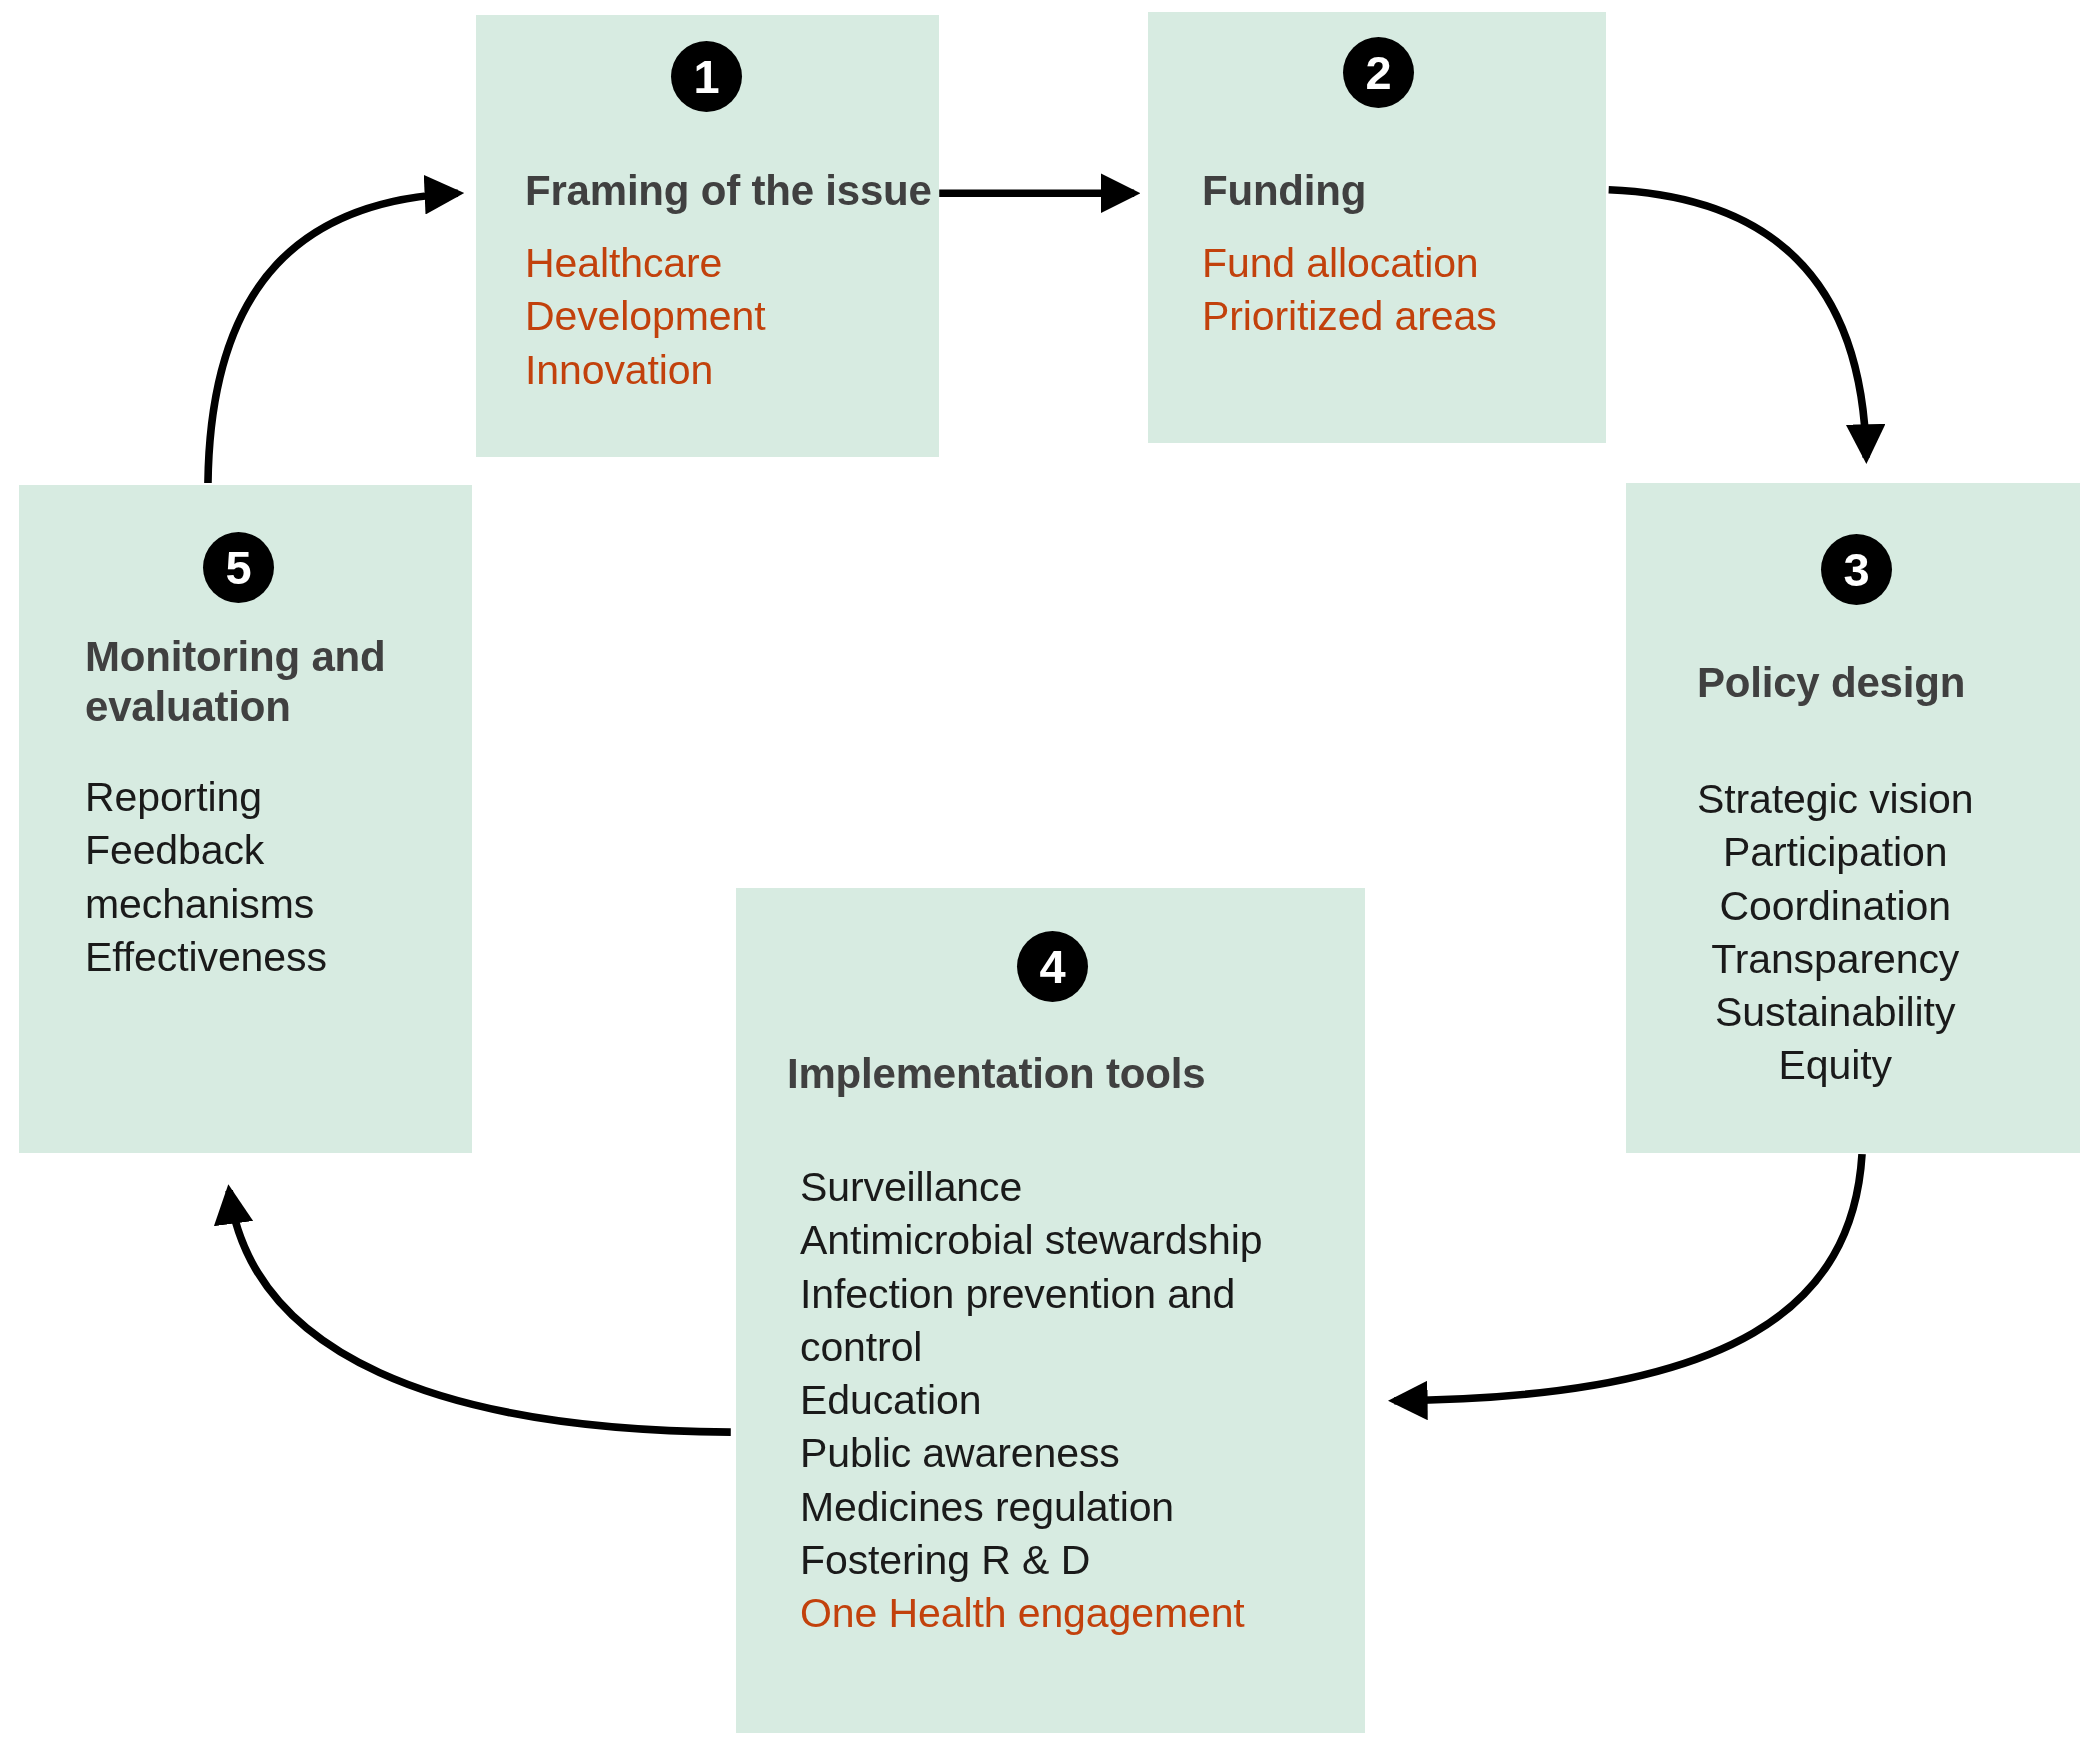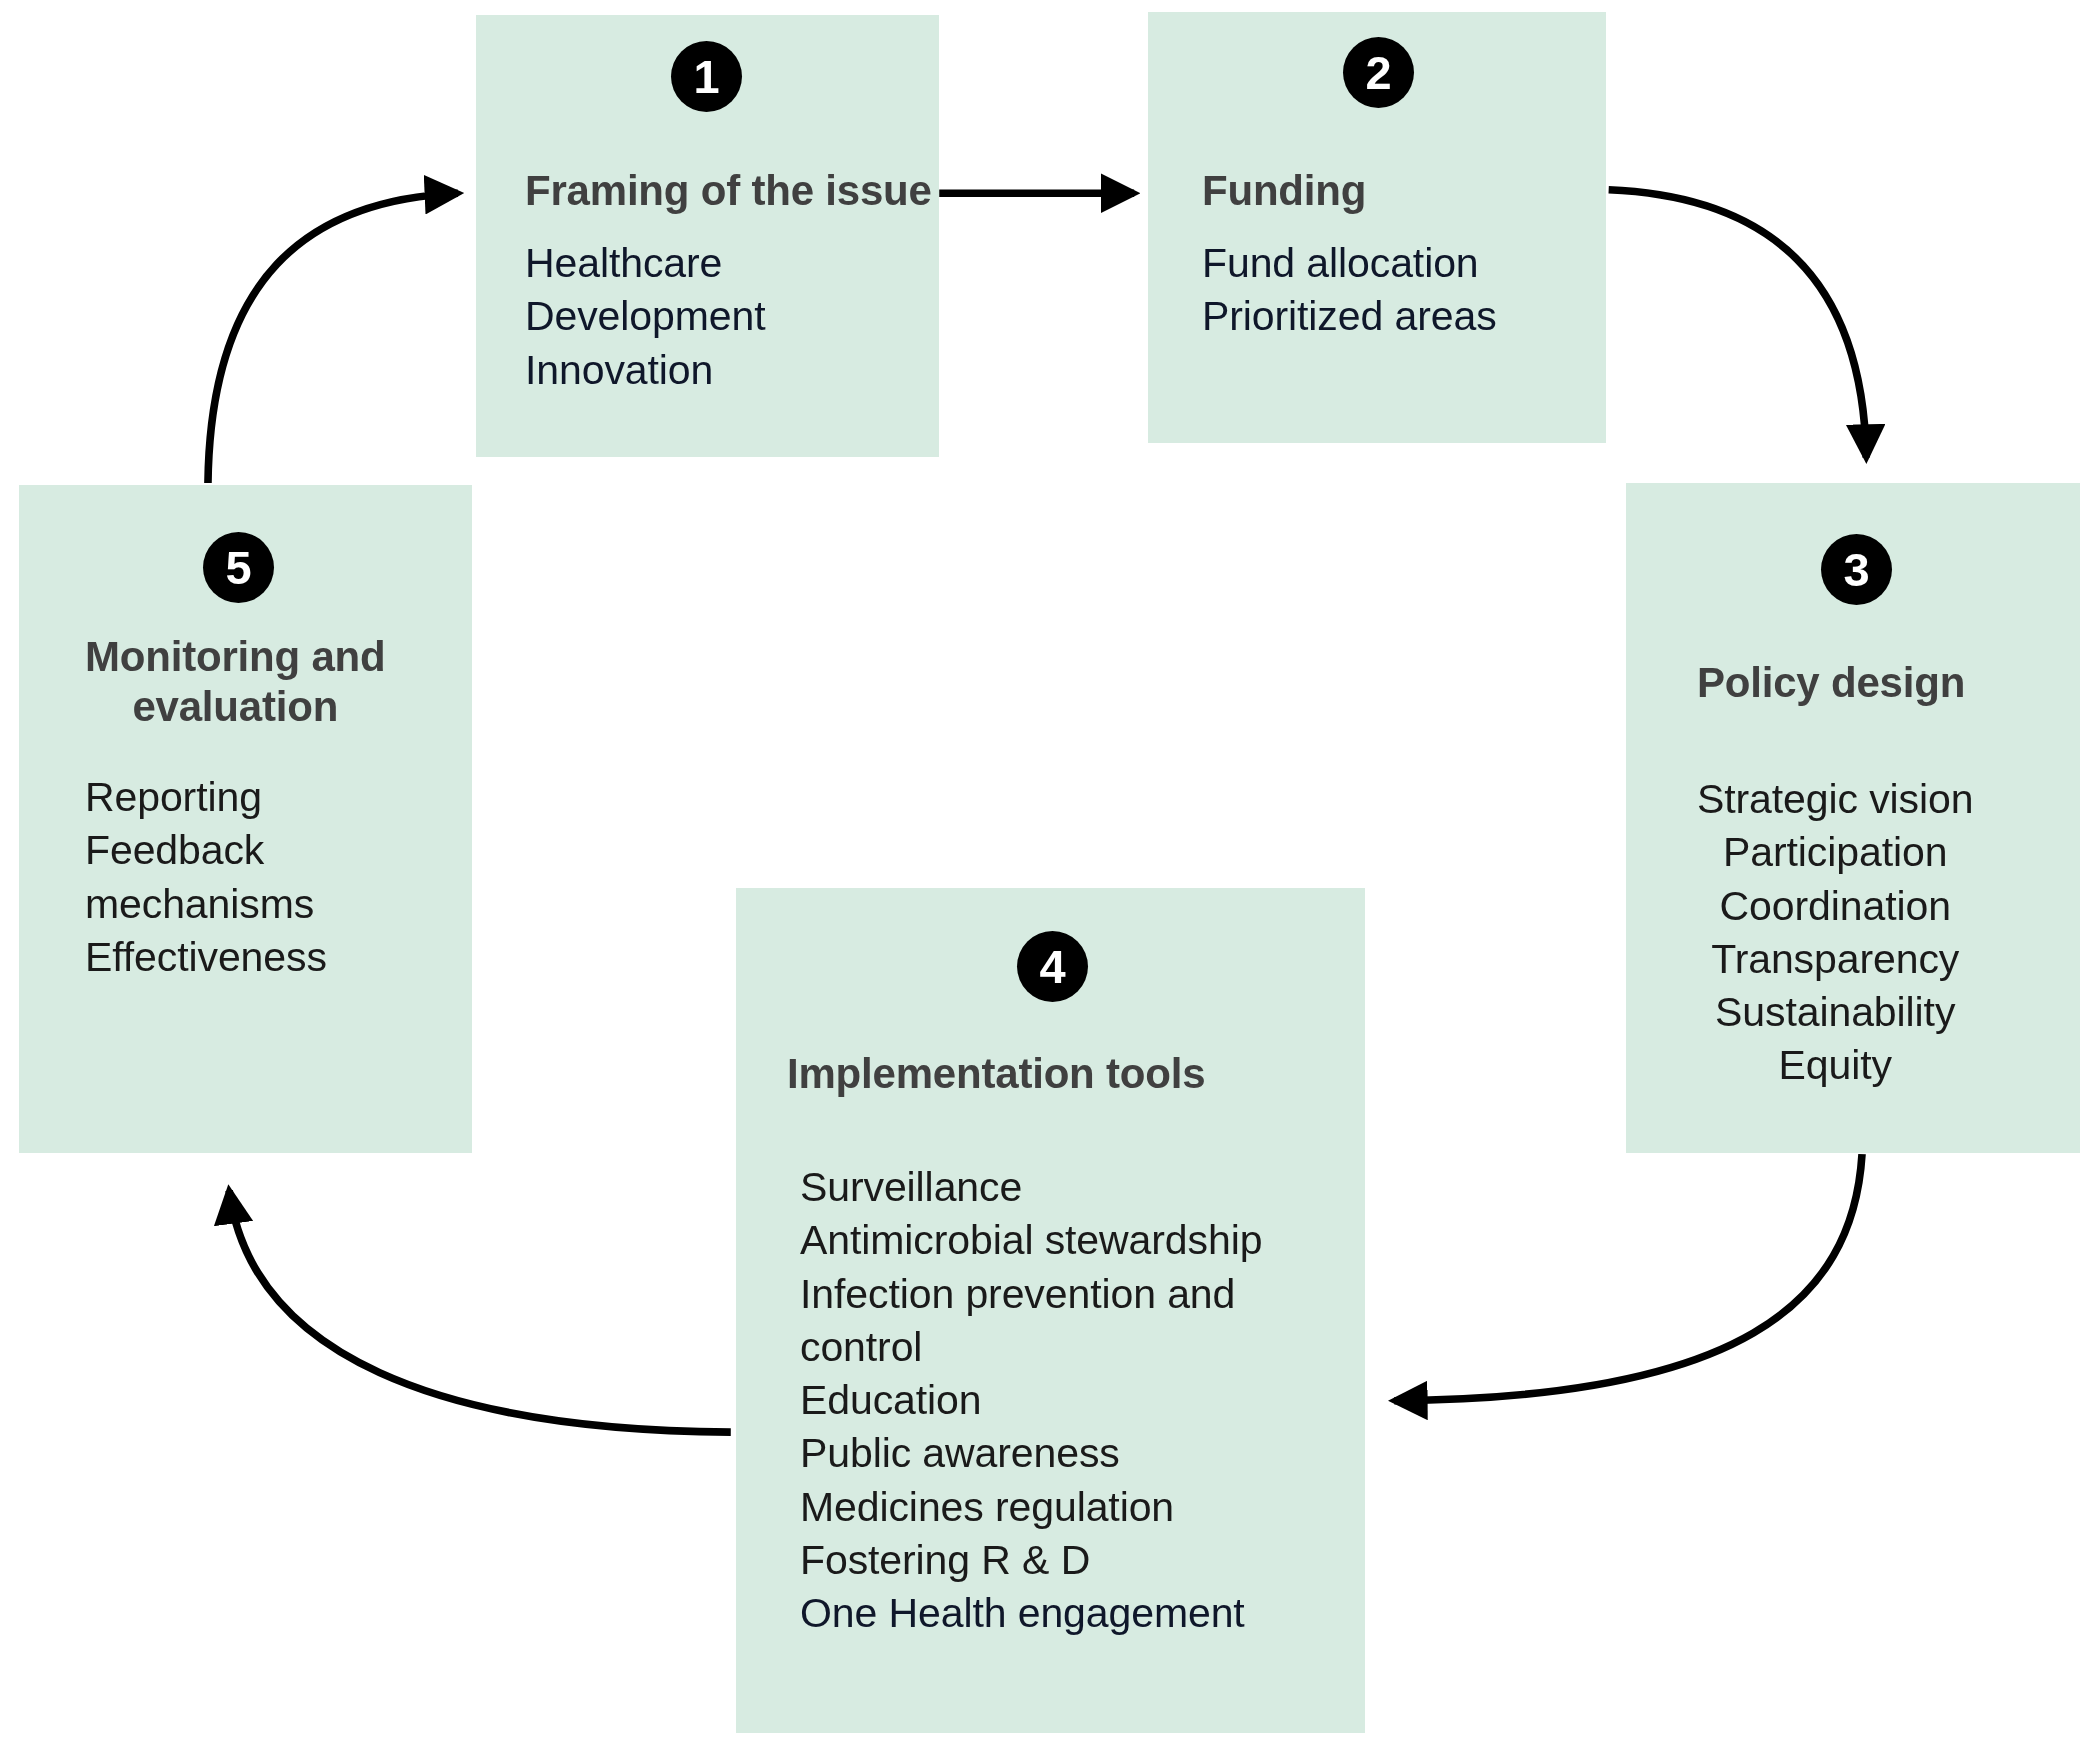--- a/index.html
+++ b/index.html
@@ -48,21 +48,21 @@
     line-height: 1.18;
     letter-spacing: -0.2px;
   }
   .list {
     position: absolute;
     color: #1a1a1a;
     line-height: 1.30;
     letter-spacing: -0.1px;
   }
   .list div { white-space: pre; }
-  .list div.red { color: #0f172a; }
+  .list div.red { color: #c2410c; }
 
   
   #box-1 { left: 476px; top: 15.3px; width: 463px; height: 442px; }
   #badge-1 { left: 671px; top: 41px; width: 71px; height: 71px; font-size: 47px; }
   #title-1 { left: 525px; top: 166px; font-size: 42px; }
   #list-1  { left: 525px; top: 237px; font-size: 41px; }
 
   
   #box-2 { left: 1148px; top: 12px; width: 458px; height: 431px; }
   #badge-2 { left: 1343px; top: 37px; width: 71px; height: 71px; font-size: 47px; }
@@ -77,21 +77,21 @@
 
   
   #box-4 { left: 736px; top: 888px; width: 629px; height: 845px; }
   #badge-4 { left: 1017px; top: 931px; width: 71px; height: 71px; font-size: 47px; }
   #title-4 { left: 787px; top: 1049px; font-size: 42px; }
   #list-4  { left: 800px; top: 1161px; font-size: 41px; }
 
   
   #box-5 { left: 18.6px; top: 485px; width: 453px; height: 668px; }
   #badge-5 { left: 203px; top: 532px; width: 71px; height: 71px; font-size: 47px; }
-  #title-5 { left: 85px; top: 632px; font-size: 42px; text-align: center; }
+  #title-5 { left: 85px; top: 632px; font-size: 42px; }
   #list-5  { left: 85px; top: 771px; font-size: 41px; }
 </style>
 </head>
 <body>
 
 <div id="canvas">
 
   <svg class="arrows" viewBox="0 0 2455 2077" width="2081" height="1760" xmlns="http://www.w3.org/2000/svg">
     <defs>
       <marker id="ah" viewBox="0 0 10 10" refX="8.4" refY="5" markerWidth="5.2" markerHeight="5.2" orient="auto-start-reverse">

